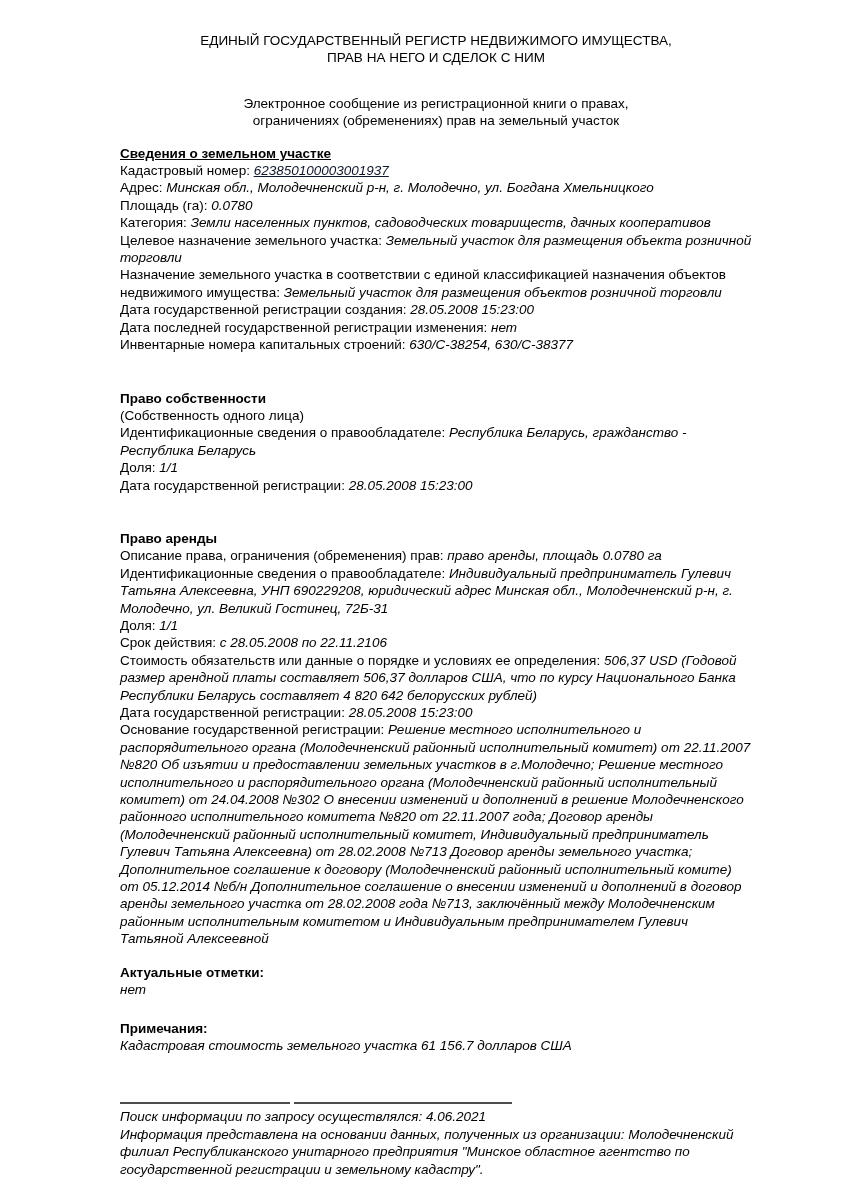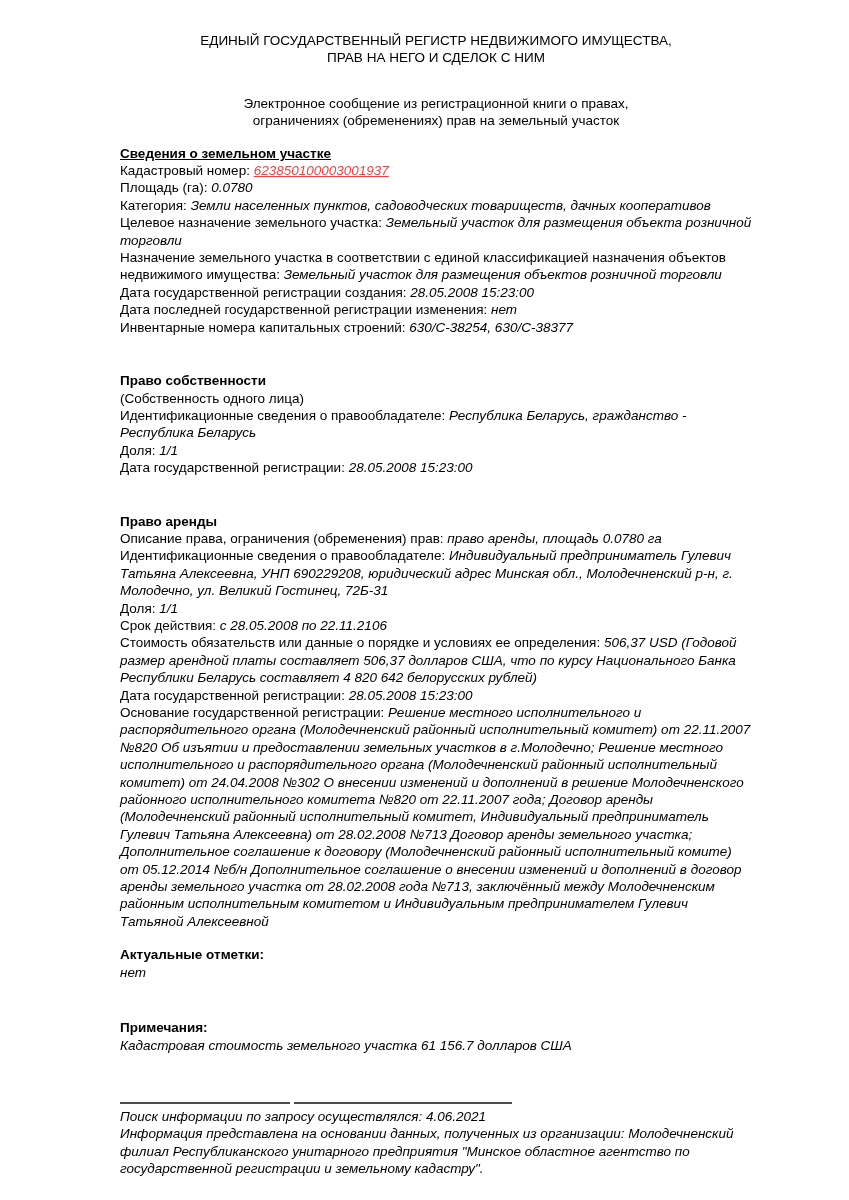--- a/index.html
+++ b/index.html
@@ -16,27 +16,27 @@
   .doc-header { text-align: center; width: 632px; }
   .doc-header .line { display: block; }
   .subtitle { margin-top: 28px; }
   .section { margin-top: 36px; }
   .section.first { margin-top: 15px; }
   .section-heading { font-weight: bold; }
   .section-heading.underlined { text-decoration: underline; }
   .lbl { font-style: normal; }
   .val { font-style: italic; }
   .link {
-    color: #ef4444;
+    color: #0f172a;
     font-style: italic;
     text-decoration: underline;
     cursor: pointer;
   }
   .marks-section { margin-top: 16px; }
-  .notes-section { margin-top: 38px; }
+  .notes-section { margin-top: 21px; }
   .footer { margin-top: 48px; font-style: italic; }
   .divider { font-size: 0; line-height: 0; margin-bottom: 4px; }
   .divider .seg { display: inline-block; height: 2px; background: #4c4c4c; vertical-align: top; }
   .divider .seg1 { width: 170px; margin-right: 4px; }
   .divider .seg2 { width: 218px; }
 </style>
 </head>
 <body>
 
 <div class="page">
@@ -50,20 +50,24 @@
         <span class="line">Электронное сообщение из регистрационной книги о правах,</span>
         <span class="line">ограничениях (обременениях) прав на земельный участок</span>
       </div>
     </div>
 
     <div class="section first">
       <div class="section-heading underlined">Сведения о земельном участке</div>
       <div class="row">
         <span class="lbl">Кадастровый номер:</span>
         <a class="link">623850100003001937</a>
+      </div>
+      <div class="row">
+        <span class="lbl">Адрес:</span>
+        <span class="val">Минская обл., Молодечненский р-н, г. Молодечно, ул. Богдана Хмельницкого</span>
       </div>
       <div class="row">
         <span class="lbl">Площадь (га):</span>
         <span class="val">0.0780</span>
       </div>
       <div class="row">
         <span class="lbl">Категория:</span>
         <span class="val">Земли населенных пунктов, садоводческих товариществ, дачных кооперативов</span>
       </div>
       <div class="row">

